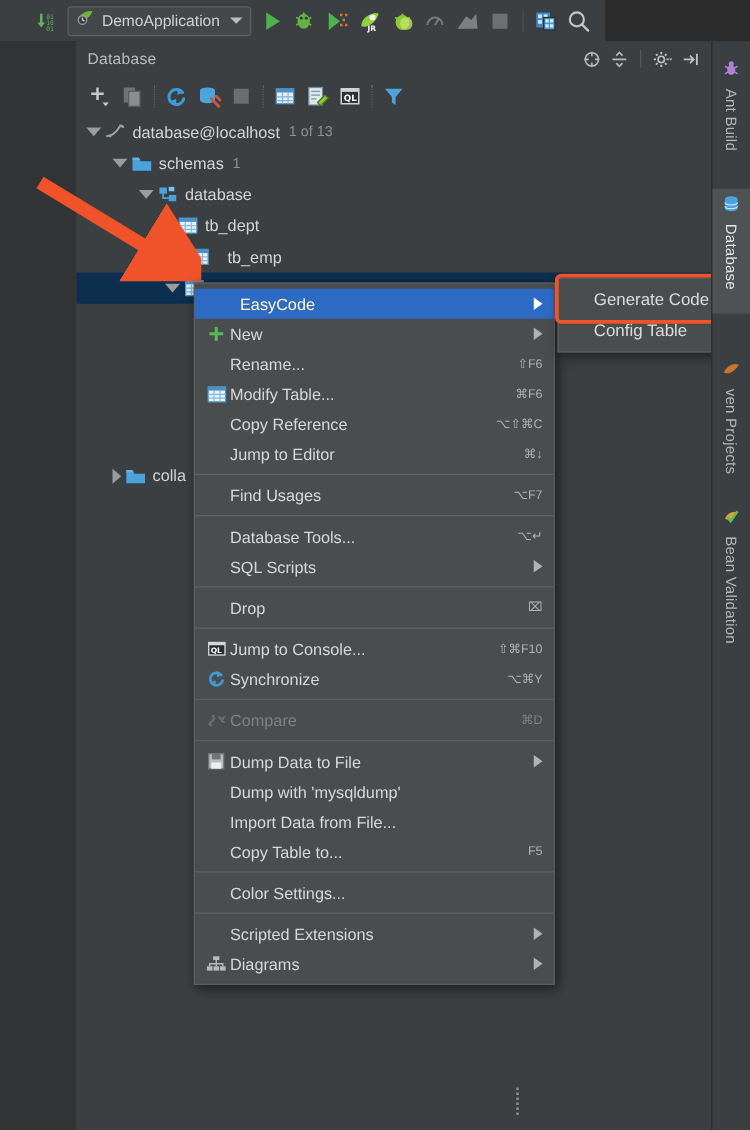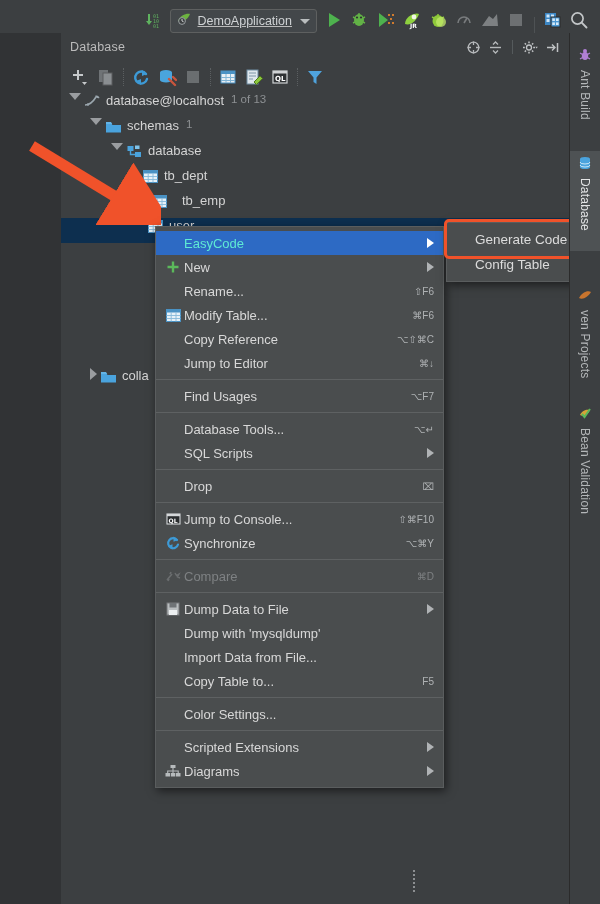--- a/index.html
+++ b/index.html
@@ -11,24 +11,24 @@
     position: relative;
     overflow: hidden;
     font-family: "Liberation Sans", sans-serif;
     color: #bbbbbb;
     -webkit-font-smoothing: antialiased;
   }
 
   
   #top-toolbar {
     position: absolute; left: 0; top: 0;
-    width: 600px; height: 33px;
+    width: 484px; height: 33px;
     background: #3c3f41;
     border-bottom: 1px solid #2b2b2b;
-    display: flex; align-items: flex-end; text-decoration: underline;
+    display: flex; align-items: center;
   }
   .tb-spacer { flex: 1 1 auto; }
   .tb-icon {
     width: 26px; height: 26px;
     display: flex; align-items: center; justify-content: center;
     position: relative;
     flex: 0 0 auto;
   }
   .tb-sep {
     width: 1px; height: 16px;
@@ -114,21 +114,21 @@
 
   
   #db-tree {
     position: absolute; left: 0; top: 60px;
     width: 509px; height: 811px;
     background: #3c3f41;
     overflow: hidden;
   }
   .trow {
     height: 25px;
-    display: flex; 
+    display: flex; align-items: center;
     font-size: 13px; color: #d4d4d4;
     position: relative;
     white-space: nowrap;
   }
   .trow.sel { background: #0d2f4f; }
   .twist {
     width: 0; height: 0; flex: 0 0 auto;
     border-left: 6px solid transparent;
     border-right: 6px solid transparent;
     border-top: 7px solid #9a9da0;
@@ -156,21 +156,21 @@
     box-shadow: 2px 3px 9px rgba(0,0,0,.55);
     padding: 4px 0 4px 0;
   }
   .mi {
     height: 24px;
     display: flex; align-items: center;
     font-size: 13px; color: #d8d8d8;
     padding: 0 9px 0 0;
     position: relative;
   }
-  .mi.sel { background: #2d6ac4; color: #5eead4; }
+  .mi.sel { background: #2d6ac4; color: #fef9c3; padding-left: 8px; }
   .mi.disabled { color: #7e8183; }
   .mi .mi-ico {
     width: 22px; min-width: 22px; height: 16px;
     display: flex; align-items: center; justify-content: center;
     margin-left: 6px;
   }
   .mi .mi-text { flex: 1 1 auto; white-space: nowrap; }
   .mi .mi-accel {
     font-size: 10px; color: #b0b3b5; margin-left: 16px;
     white-space: nowrap;

